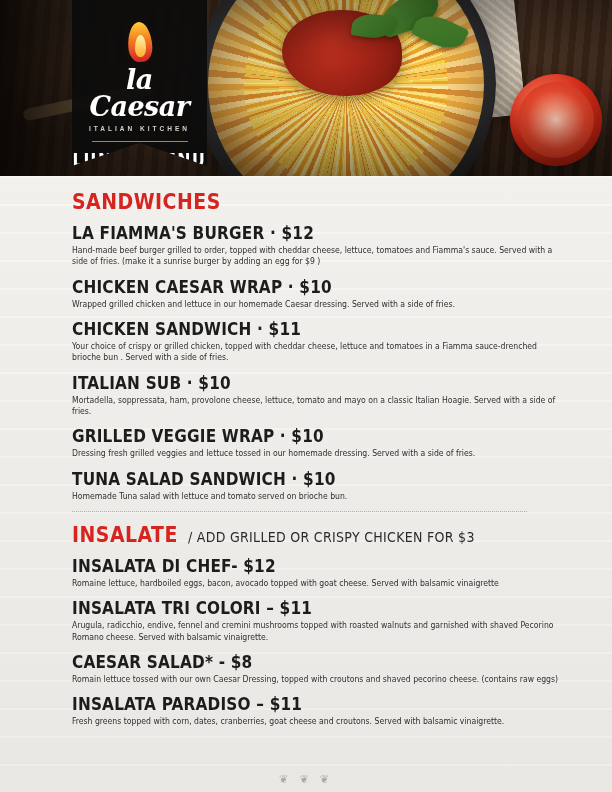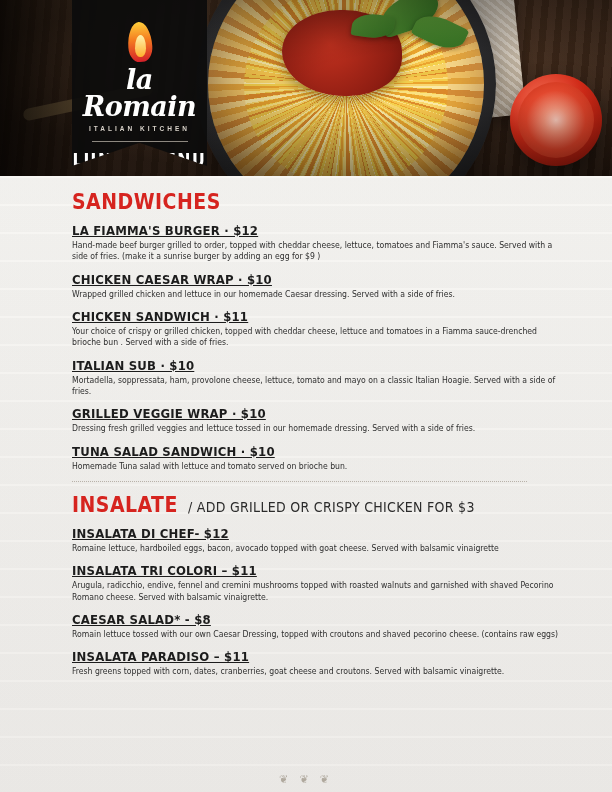--- a/index.html
+++ b/index.html
@@ -216,26 +216,25 @@
     font-family: "DejaVu Sans Condensed", "Liberation Sans Narrow", "Liberation Sans", sans-serif;
     font-weight: normal;
     font-size: 14px;
     letter-spacing: 0.3px;
     color: #2b2b2b;
   }
   .item { margin-bottom: 9px; }
   .item-name {
     font-family: "DejaVu Sans Condensed", "Liberation Sans Narrow", "Liberation Sans", sans-serif;
     font-weight: bold;
-    font-size: 13px;
+    font-size: 17px;
     letter-spacing: 0.2px;
     color: #1c1c1c;
     text-transform: uppercase;
     margin-bottom: 2px;
-    text-decoration: underline;
   }
   .item-desc {
     font-family: "DejaVu Sans Condensed", "Liberation Sans Narrow", "Liberation Sans", sans-serif;
     font-size: 8.6px;
     line-height: 1.32;
     color: #2e2e2e;
     max-width: 500px;
   }
   .divider {
     border-top: 1px dotted #b9b3aa;
@@ -271,21 +270,21 @@
     <div class="utensil"></div>
     <div class="hero-vignette"></div>
   </div>
 
   <div class="logo-panel">
     <div class="logo-wrap">
       <div class="flame">
         <div class="f-outer"></div>
         <div class="f-inner"></div>
       </div>
-      <div class="logo-script">la Romain</div>
+      <div class="logo-script">la Caesar</div>
       <div class="logo-sub">ITALIAN KITCHEN</div>
       <div class="logo-rule"></div>
       <div class="logo-menu-title">LUNCH MENU</div>
     </div>
   </div>
 
   <div class="content">
 
     <div class="section">
       <div class="section-head">

